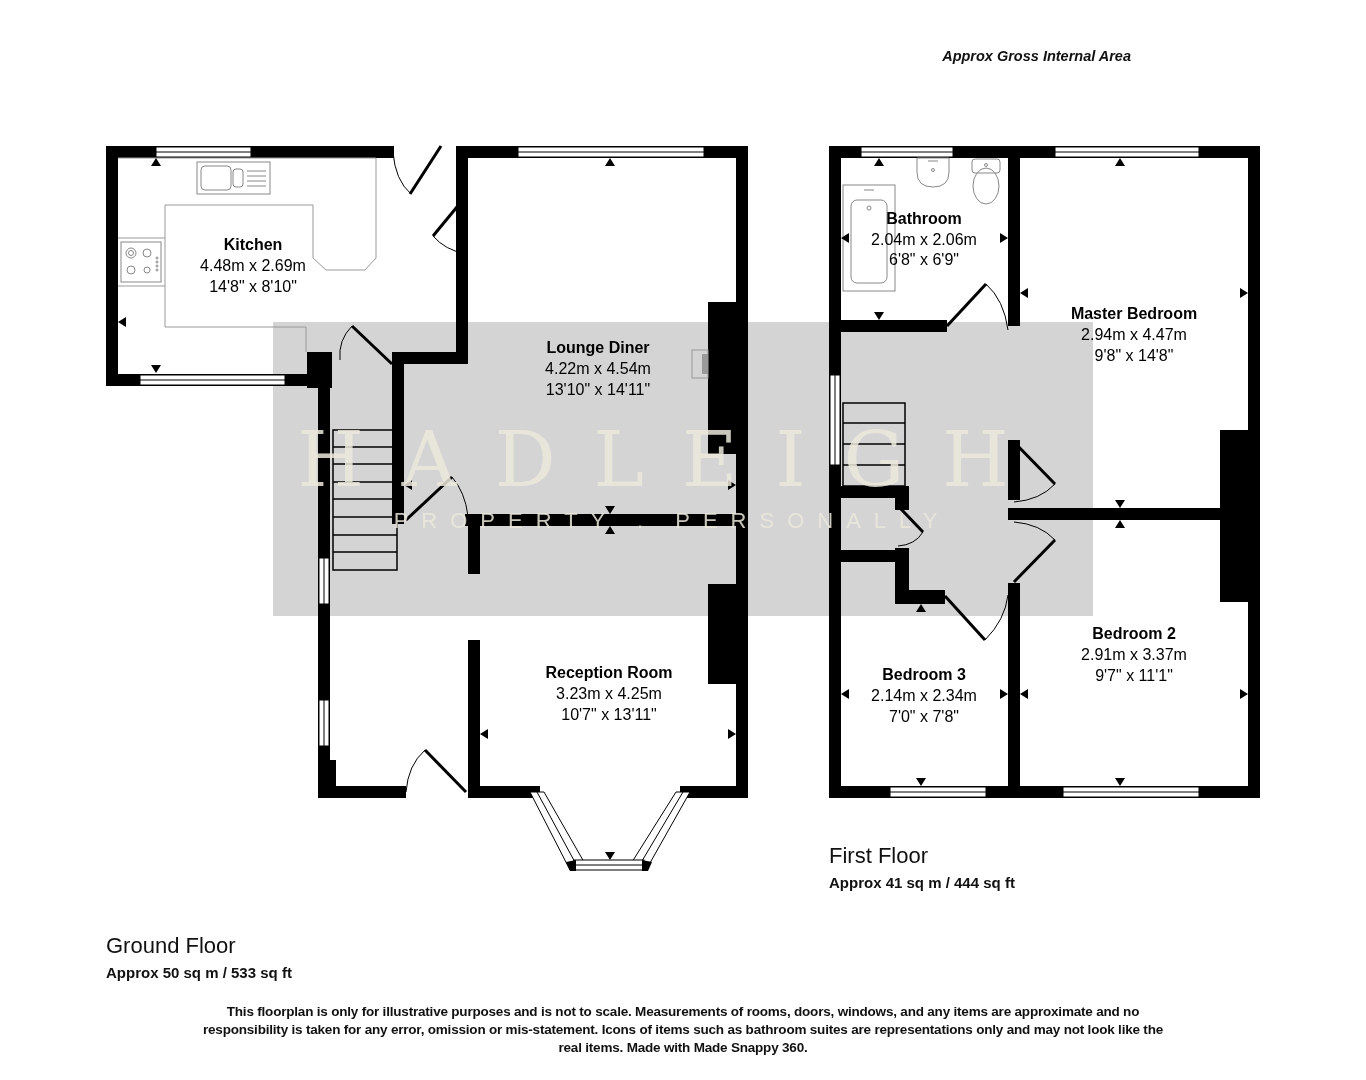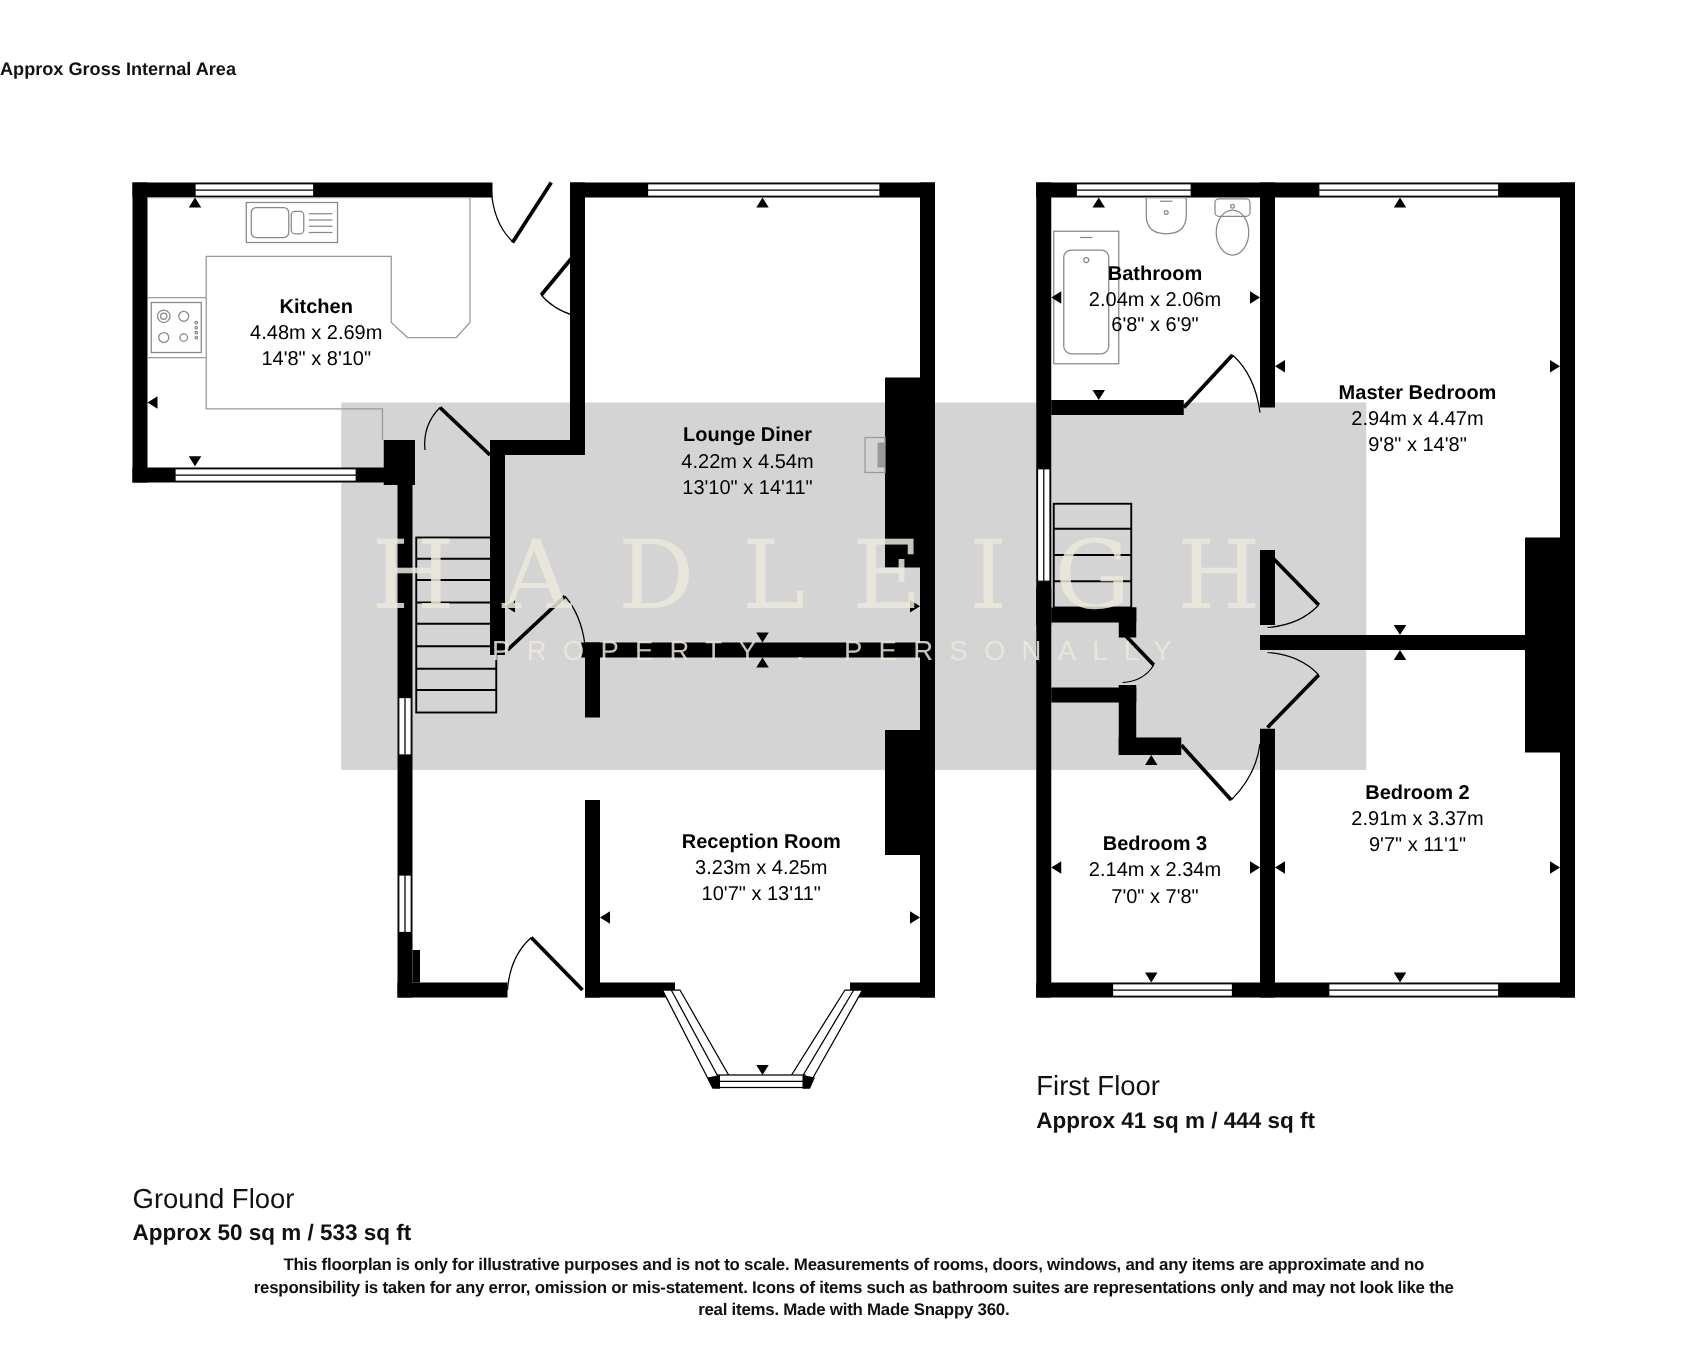--- a/index.html
+++ b/index.html
@@ -1,20 +1,20 @@
 <!DOCTYPE html>
 <html><head>
 <meta charset="utf-8">
 <style>
   html, body { margin: 0; padding: 0; background: #ffffff; }
   body { width: 1366px; height: 1080px; position: relative; overflow: hidden; font-family: "Liberation Sans", sans-serif; color: #111; }
   .abs { position: absolute; }
-  .hdr { left: 0; width: 1131px; top: 47px; text-align: left; font-weight: bold; font-size: 14.5px; line-height: 19px; }
-  .floor-title { font-size: 22px; line-height: 26px; margin-top: 13px; }
-  .floor-area { font-weight: bold; font-size: 18px; line-height: 20px; }
+  .hdr { left: 0; width: 1131px; top: 47px; text-align: right; font-weight: bold; font-size: 14.5px; line-height: 19px; font-style: italic; }
+  .floor-title { font-size: 22px; line-height: 26px; }
+  .floor-area { font-weight: bold; font-size: 15px; line-height: 20px; }
   .disclaimer { left: 200px; width: 966px; top: 1003px; text-align: center; font-size: 13.5px; line-height: 18px; font-family: "Liberation Sans", sans-serif; letter-spacing: -0.2px; font-weight: bold; }
   svg { position: absolute; left: 0; top: 0; }
   .room-label { text-anchor: middle; font-family: "Liberation Sans", sans-serif; }
   .rname { font-weight: bold; font-size: 16px; }
   .rdim { font-size: 16px; }
   .wm { font-family: "DejaVu Serif", serif; }
 </style>
 </head>
 <body>
 

